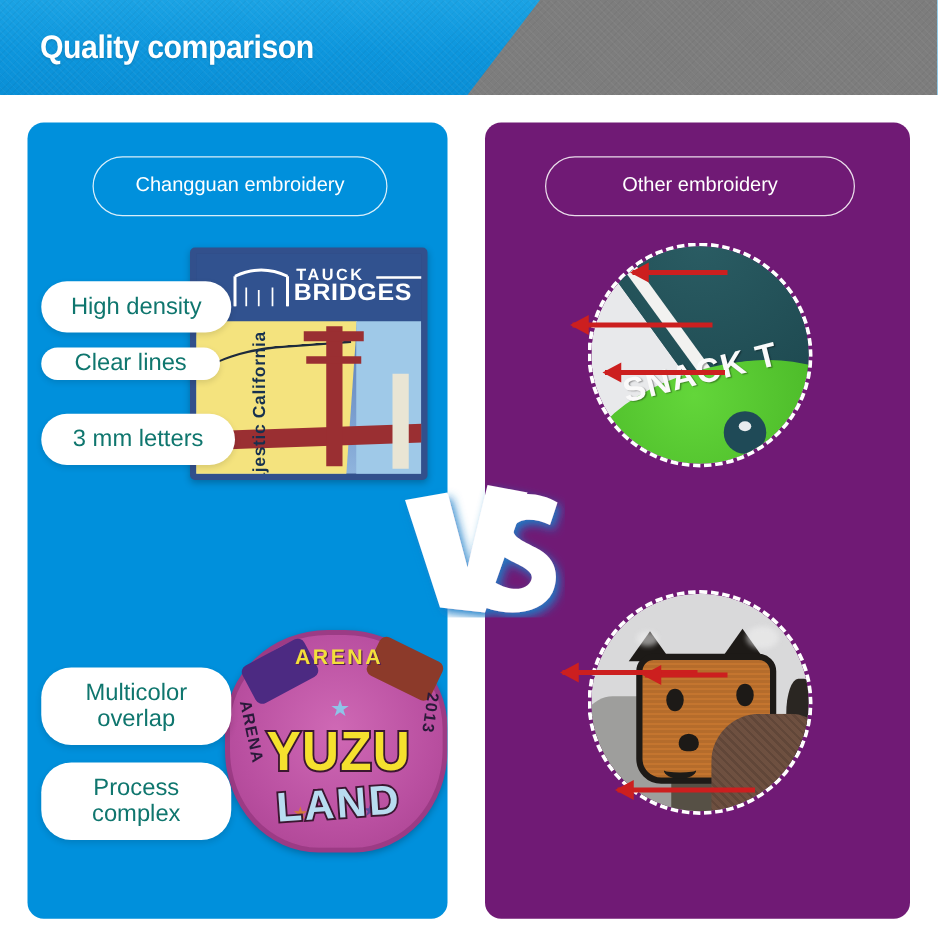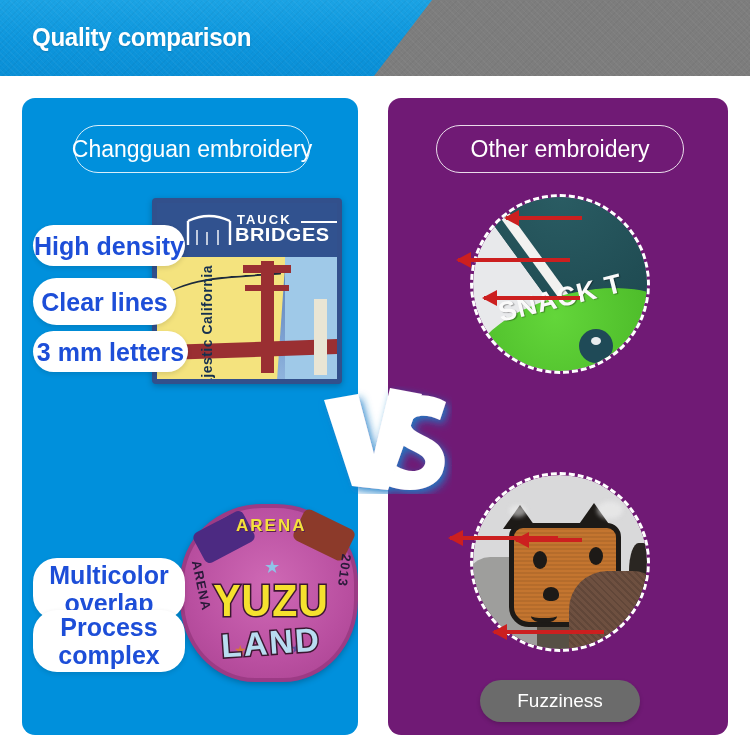--- a/index.html
+++ b/index.html
@@ -60,43 +60,43 @@
     border-radius:13px;
     overflow:hidden;
   }
 
   
   .pill-outline {
     position:absolute;
     border:1.5px solid rgba(255,255,255,.85);
     border-radius:26px;
     display:flex; align-items:center; justify-content:center;
-    color:#ffffff; font-size:23px;
+    color:#ffffff; font-size:16px;
     white-space:nowrap;
   }
   .pill-left-head { left:52px; top:27px; width:236px; height:48px; }
   .pill-right-head { left:48px; top:27px; width:248px; height:48px; }
 
   
   .feat {
     position:absolute;
     background:#ffffff;
     border-radius:24px;
     display:flex; align-items:center; justify-content:center;
     text-align:center;
-    color:#1d4ed8;
-    font-size:25px; font-weight:bold;
+    color:#0f766e;
+    font-size:19px; font-weight:normal;
     line-height:1.12;
     box-shadow:0 2px 5px rgba(0,0,0,.12);
     z-index:6;
   }
   .feat-1 { left:11px; top:127px; width:152px; height:41px; }
-  .feat-2 { left:11px; top:180px; width:143px; height:47px;text-align:center; }
+  .feat-2 { left:11px; top:180px; width:143px; height:26px;text-align:center; }
   .feat-3 { left:11px; top:233px; width:155px; height:41px; }
-  .feat-4 { left:11px; top:436px; width:152px; height:62px;margin-top:24px; }
+  .feat-4 { left:11px; top:436px; width:152px; height:62px; }
   .feat-5 { left:11px; top:512px; width:152px; height:62px; }
 
   
   .patch-bridges {
     position:absolute; left:130px; top:100px;
     width:190px; height:186px;
     background:#2c4a85;
     border:5px solid #32508c;
     border-radius:4px;
     overflow:hidden;
@@ -467,21 +467,20 @@
       <div class="ct-mouth"></div>
       <div class="ct-brown"></div>
       <div class="ct-fuzz ct-fuzz-1"></div>
       <div class="ct-fuzz ct-fuzz-2"></div>
     </div>
   </div>
   <div class="arrow ar-b1"></div>
   <div class="arrow ar-b2"></div>
   <div class="arrow ar-b3"></div>
 
-  <div class="badge badge-bot">Fuzziness</div>
 </div>
 
 <div class="vs">
   <svg width="134" height="108" viewBox="0 0 134 108">
     <defs>
       <filter id="vsglow" x="-40%" y="-40%" width="180%" height="180%">
         <feDropShadow dx="3" dy="4" stdDeviation="4" flood-color="#1a7fc8" flood-opacity="0.95"></feDropShadow>
       </filter>
     </defs>
     <g filter="url(#vsglow)">

